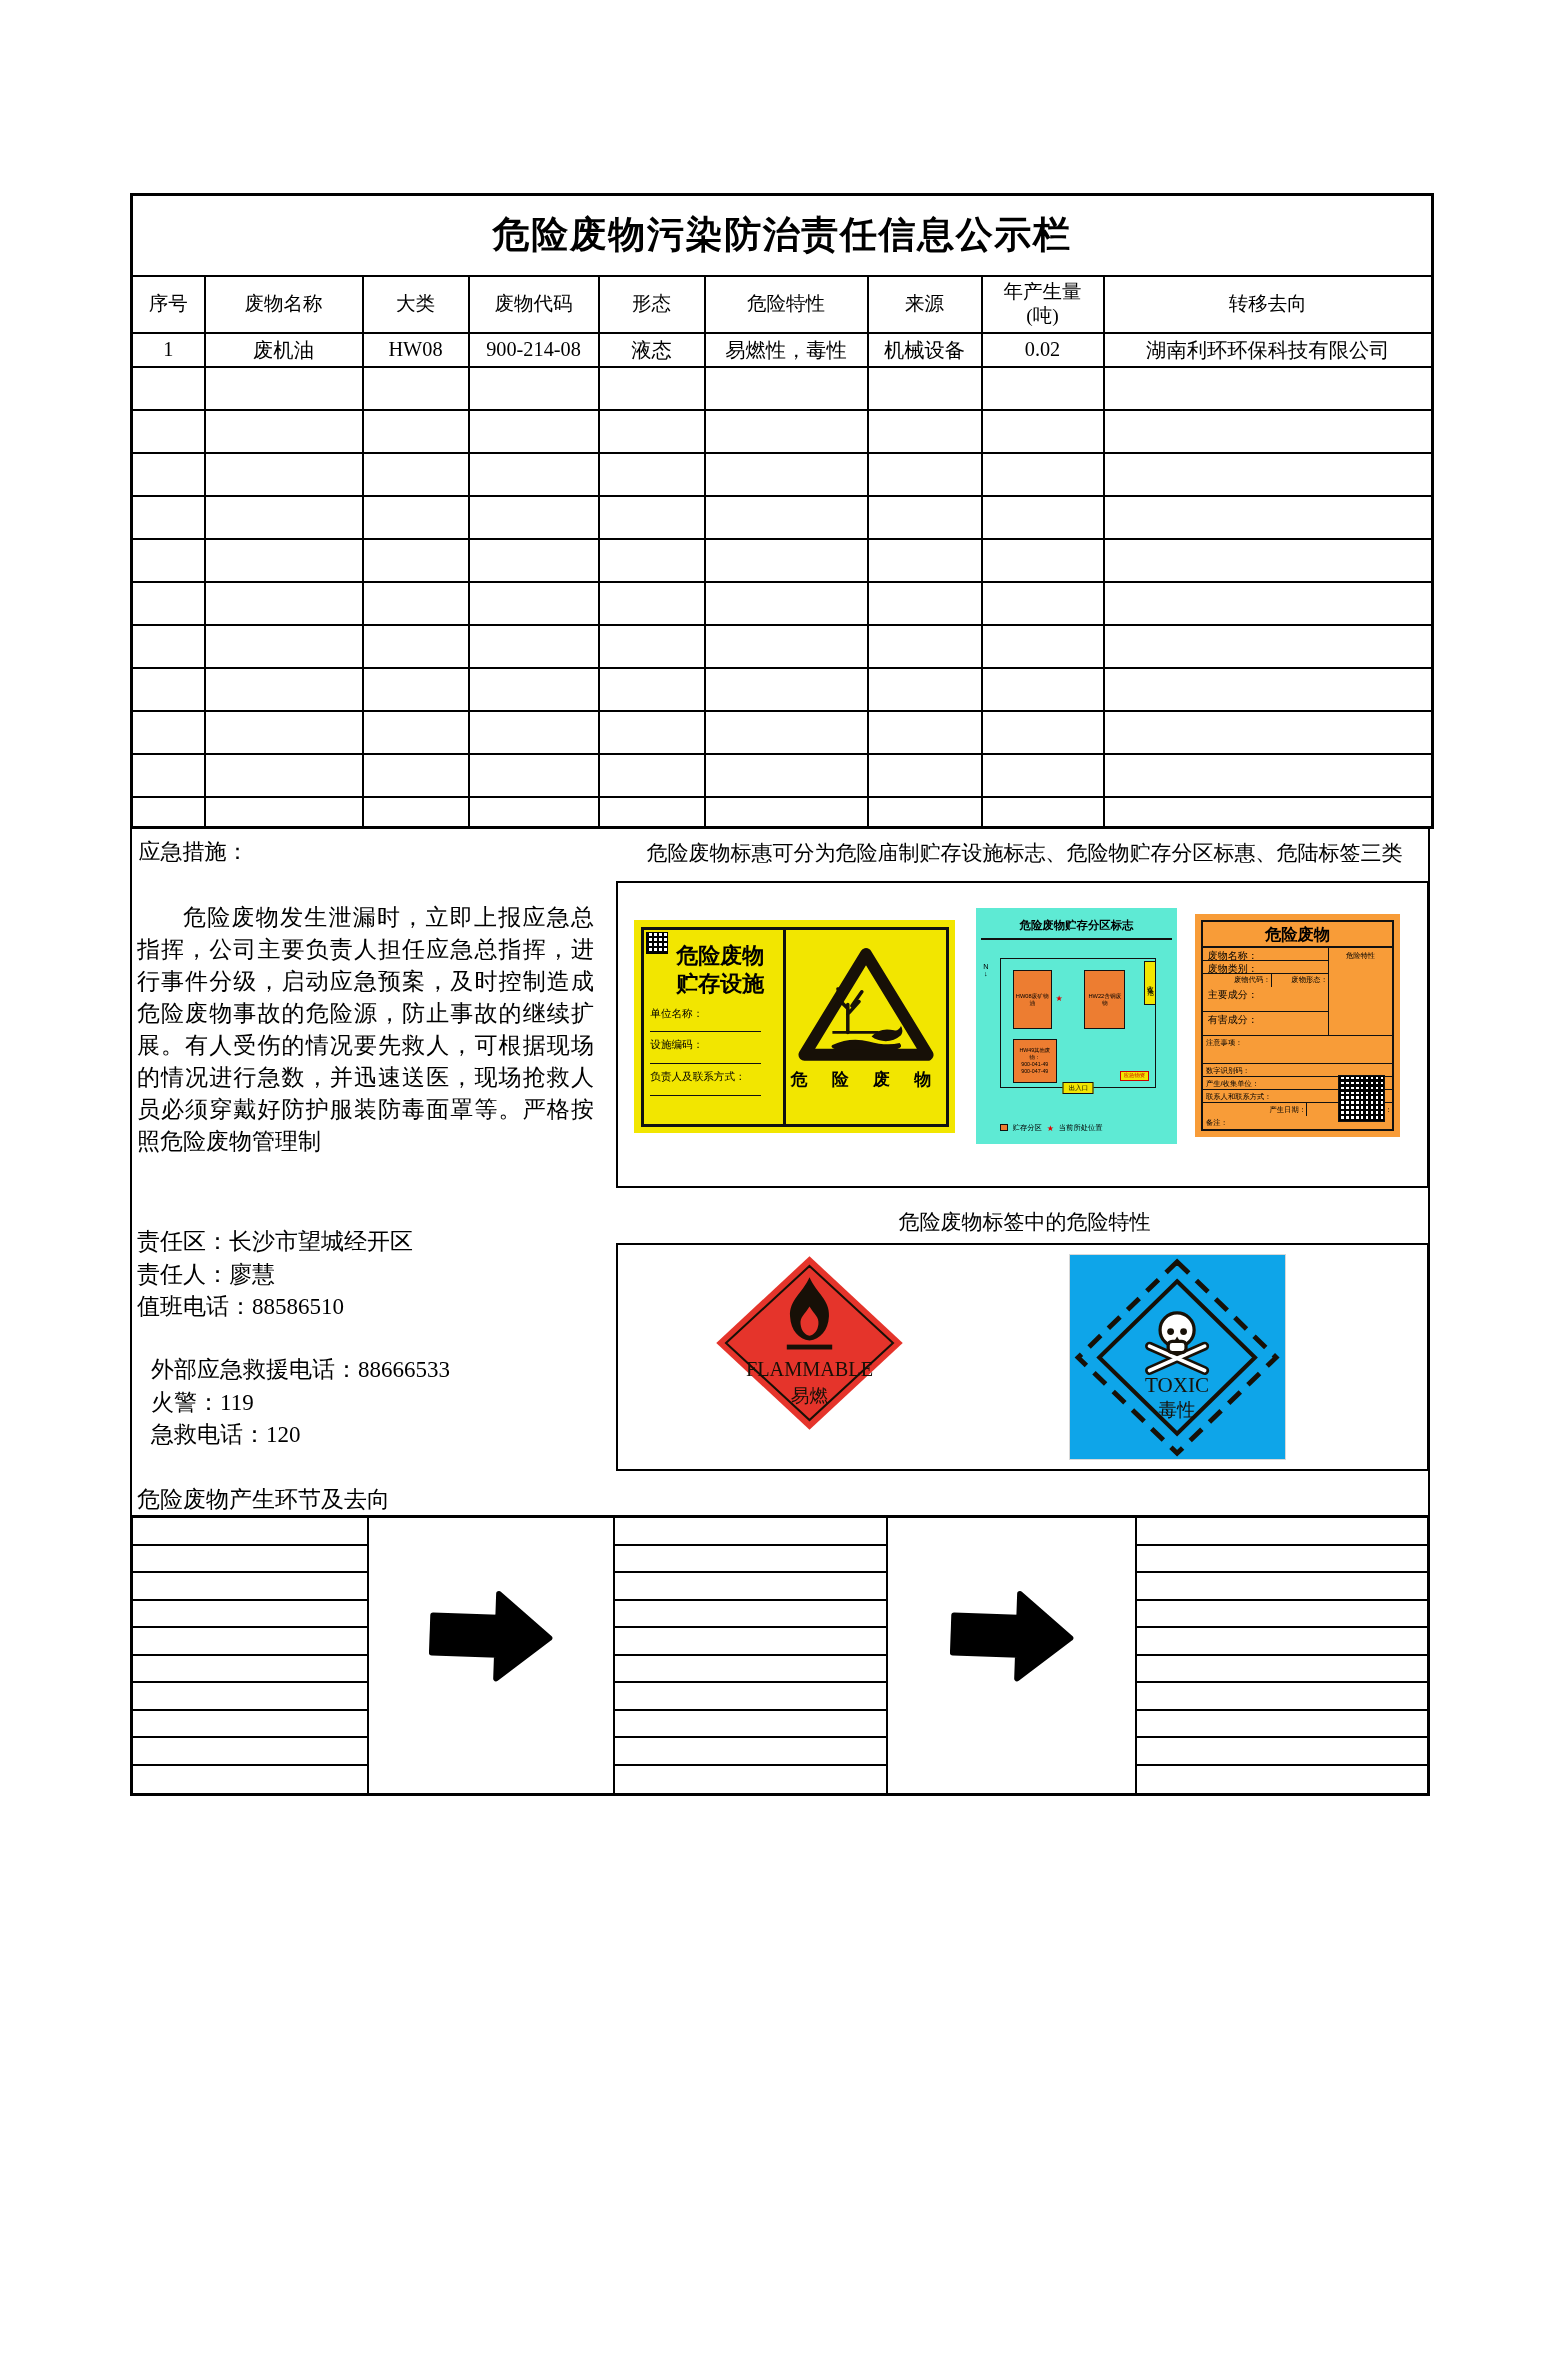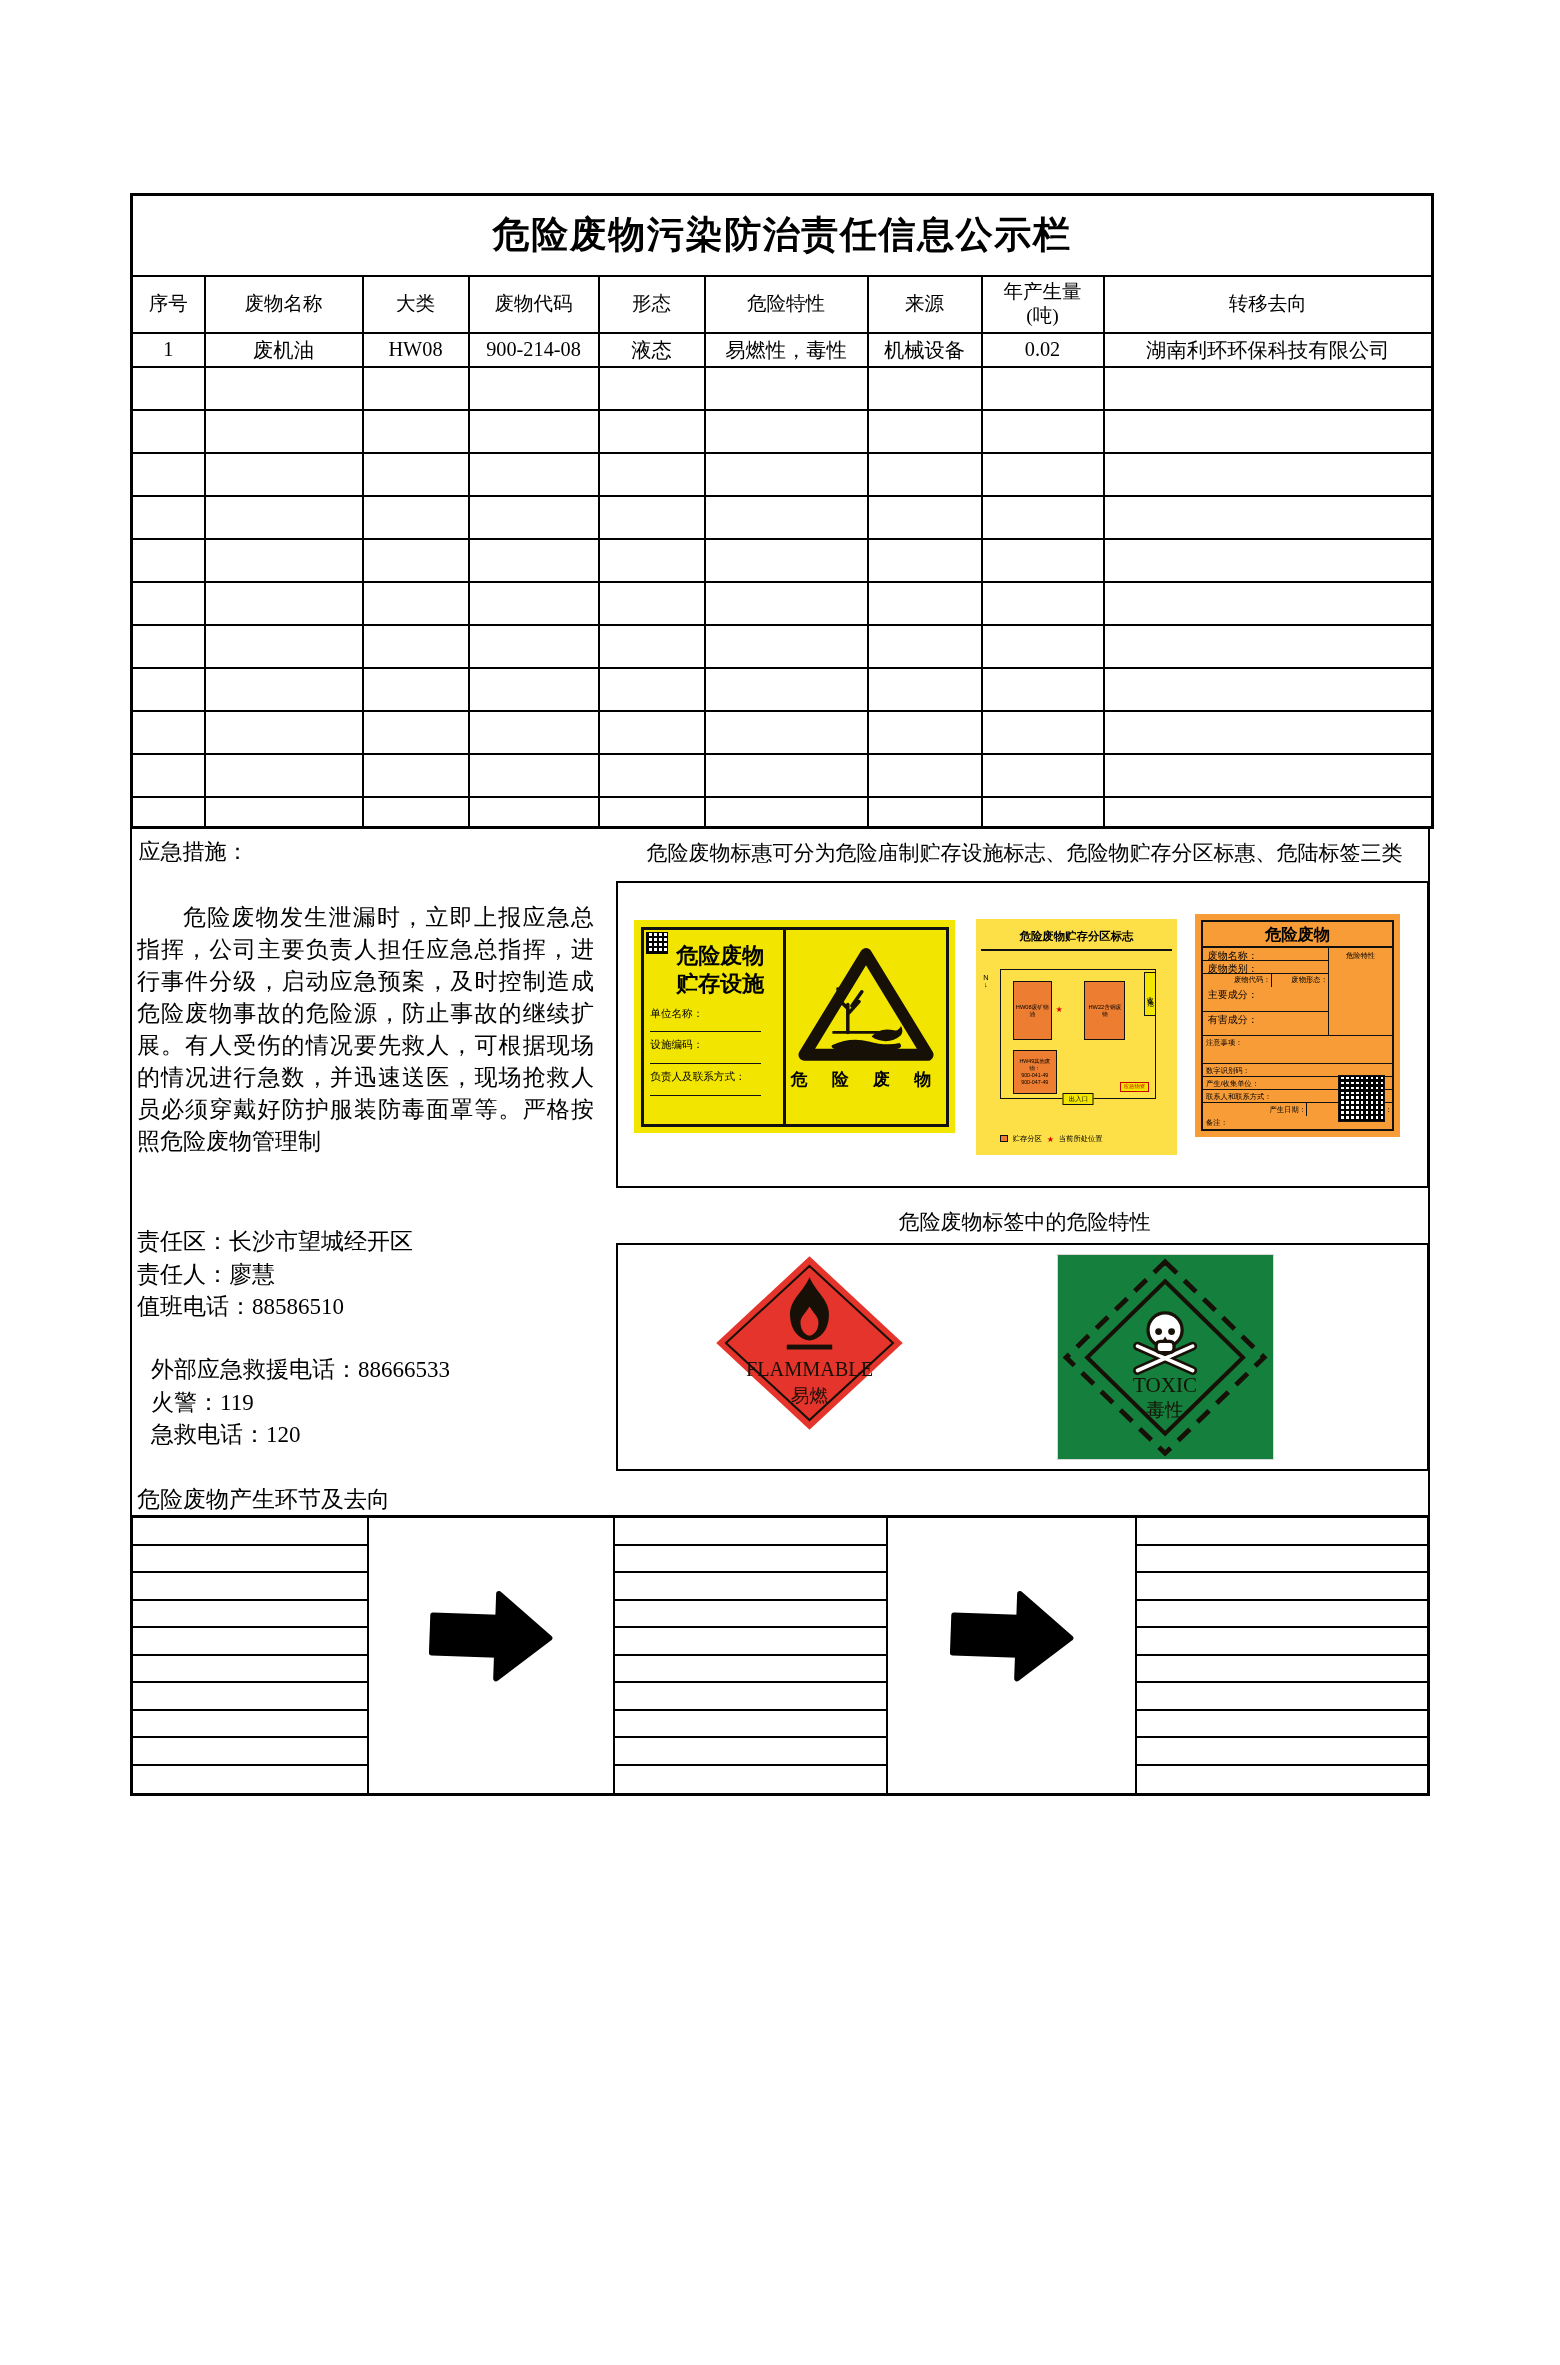--- a/index.html
+++ b/index.html
@@ -47,21 +47,21 @@
         background-image:repeating-linear-gradient(0deg,#000 0 2.4px,transparent 2.4px 4.9px),
                          repeating-linear-gradient(90deg,#000 0 2.4px,#fff 2.4px 4.9px); }
   .lb1-qr { position:absolute; left:2.4px; top:2.4px; width:22px; height:22px; border:0.8px solid #000; }
   .lb1-title { margin-top:8.1px; padding-left:26px; font-size:22px; font-weight:bold; line-height:28px; }
   .lb1-fields { margin-top:8.1px; }
   .lb1-field { font-size:10.6px; margin-top:6.5px; }
   .lb1-line { border-bottom:1.6px solid #111; width:88%; height:11.4px; }
   .lb1-caption { font-size:17px; font-weight:bold; letter-spacing:9.8px; margin-top:4.9px; white-space:nowrap; }
 
   
-  .lb2 { left:358px; top:36px; width:201px; height:236px; background:#fde047; padding:4.9px 0; }
+  .lb2 { left:358px; top:25px; width:201px; height:236px; background:#5eead4; padding:4.9px 0; }
   .lb2-title { text-align:center; font-size:11.4px; font-weight:bold; padding-top:4.9px; }
   .lb2-rule { border-bottom:2px solid #111; margin:4.9px 4.9px 0 4.9px; }
   .lb2-north { position:absolute; left:7.3px; top:55px; font-size:7.3px; text-align:center; line-height:7.3px; }
   .lb2-map { position:absolute; left:24.4px; top:50px; width:156px; height:130px; border:1.6px solid #111; }
   .zone-box { position:absolute; background:#ED7D31; border:1.2px solid #111; font-size:5.7px; line-height:7px; display:flex; align-items:center; justify-content:center; text-align:center; white-space:pre-line; padding:0.8px; }
   .zb1 { left:11.4px; top:11.4px; width:39px; height:59px; }
   .zb2 { left:83px; top:11.4px; width:41px; height:59px; }
   .zb3 { left:11.4px; top:80px; width:44px; height:44px; font-size:5.3px; }
   .map-star { position:absolute; left:54px; top:34px; color:#e00000; font-size:8.1px; }
   .collect { position:absolute; right:-0.8px; top:1.6px; width:12.2px; height:44px; border:1.2px solid #111; background:#F2E600; writing-mode:vertical-rl; font-size:6.5px; letter-spacing:1.6px; display:flex; align-items:center; justify-content:center; }
@@ -83,21 +83,21 @@
   .h15 { height:13px; } .h30 { height:25px; } .h29 { height:23.6px; }
   .l3split { display:flex;text-align:right; }
   .l3split .cellL { width:55%; border-right:1.5px solid #111; height:100%; padding-top:1.6px; padding-left:3.3px; font-size:7.3px; }
   .l3split .cellR { flex:1; padding-top:1.6px; padding-left:3.3px; font-size:7.3px; }
   .l3full { font-size:7.3px; padding:1.6px 0 0 3.3px; }
   .l3full.bb { border-bottom:1.5px solid #111; }
   .lb3-qr { position:absolute; right:7.3px; bottom:7.3px; width:47px; height:47px; border:1.6px solid #111; }
 
   
   .flam-wrap { position:absolute; left:93px; top:8.1px; }
-  .toxic-wrap { position:absolute; left:439px; top:9px; width:217px; height:206px; background:#15803d; border:0.8px solid #d8d8d8; }
+  .toxic-wrap { position:absolute; left:451px; top:9px; width:217px; height:206px; background:#0ea5e9; border:0.8px solid #d8d8d8; }
 
   
   .flow-section { position:relative; width:1300px; height:281px; border:3.3px solid #000; display:flex; }
   .flow-col { height:100%; position:relative; }
   .fc1 { width:236px; border-right:2.4px solid #000; }
   .fc2 { width:244px; }
   .fc3 { width:275px; border-left:2.4px solid #000; border-right:2.4px solid #000; }
   .fc4 { width:247px; }
   .fc5 { flex:1; border-left:2.4px solid #000; }
   .flow-row { height:27.5px; border-bottom:2px solid #000; }

